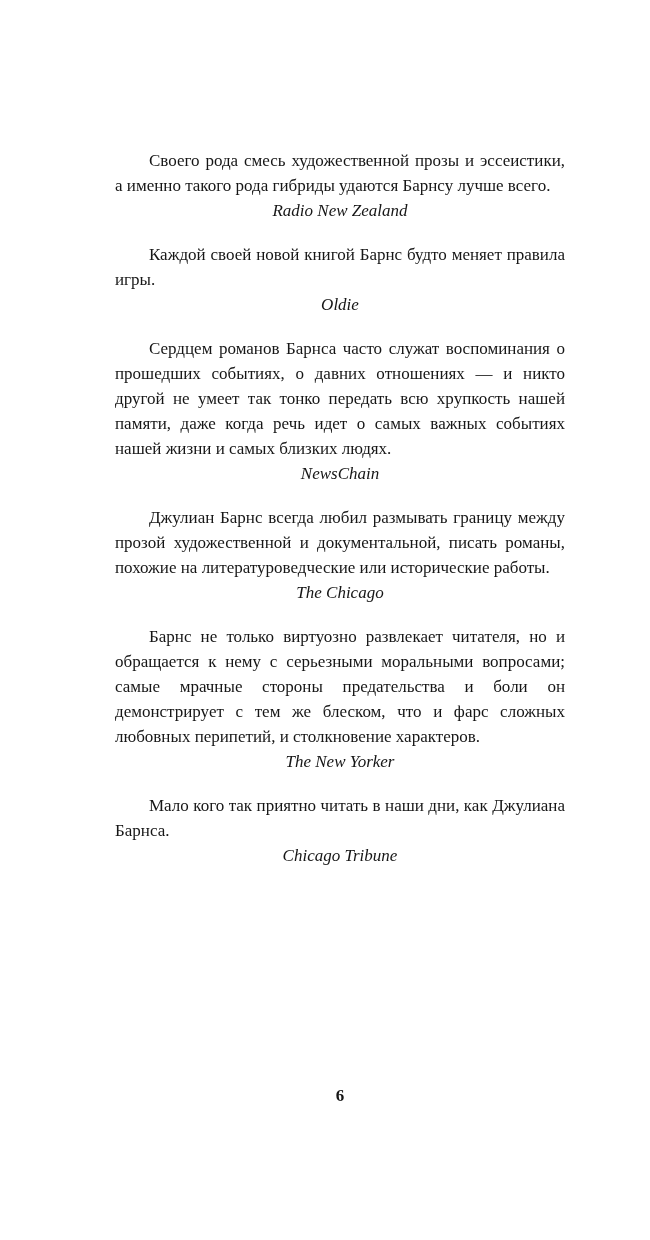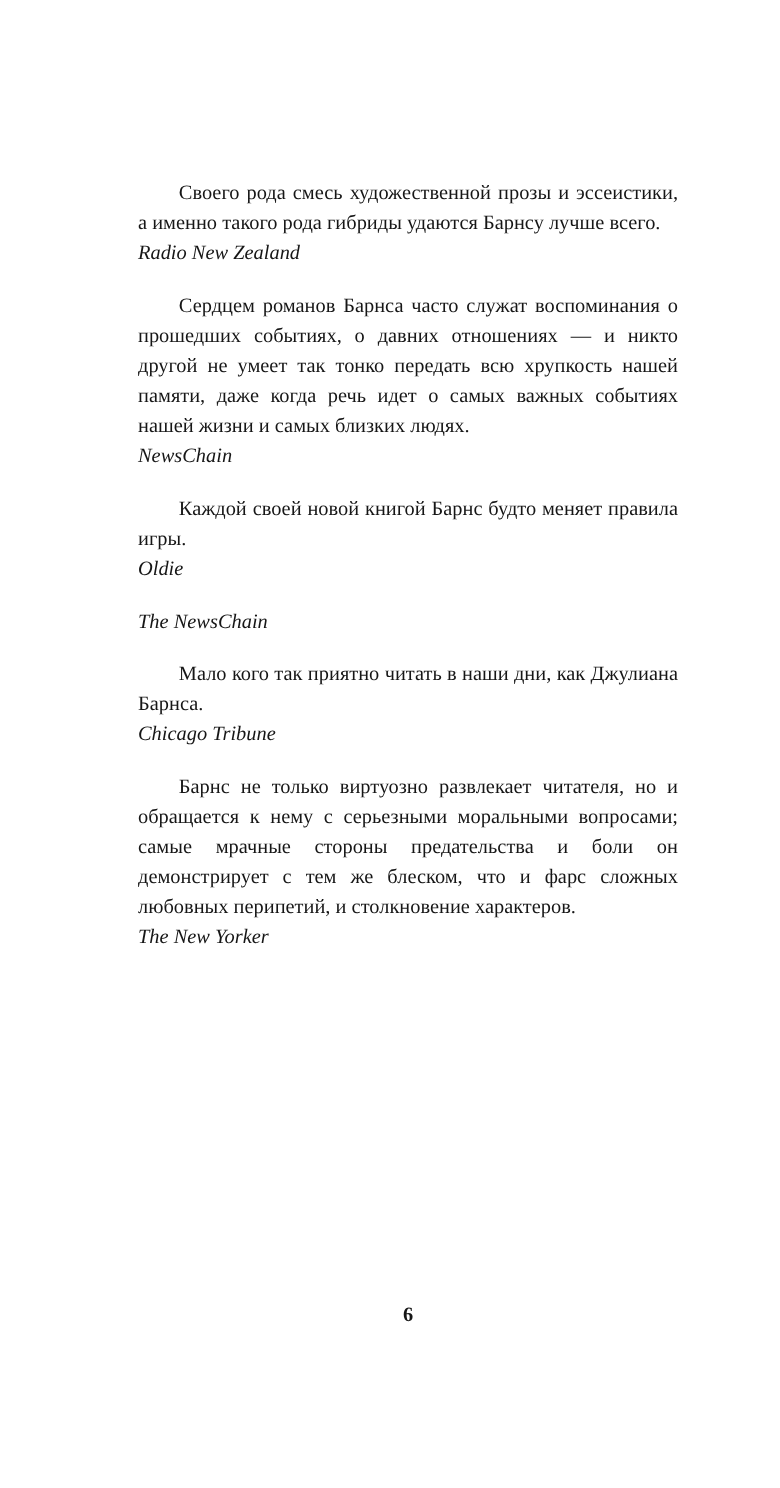--- a/index.html
+++ b/index.html
@@ -28,21 +28,21 @@
   }
   .quote-text {
     margin: 0;
     text-align: justify;
     text-indent: 34px;
     hyphens: auto;
     -webkit-hyphens: auto;
   }
   .quote-source {
     margin: 0;
-    text-align: left;
+    text-align: center;
     font-style: italic;
   }
   .page-number {
     position: absolute;
     left: 115px;
     bottom: 132px;
     width: 450px;
     text-align: center;
     font-weight: bold;
     font-size: 17px;
@@ -52,41 +52,42 @@
 <body>
 
 <div class="book-page" lang="ru">
   <div class="quotes" id="quotes">
   <div class="quote">
     <p class="quote-text">Своего рода смесь художественной прозы и эссеистики, а именно такого рода гибриды удаются Барнсу лучше всего.</p>
     <p class="quote-source">Radio New Zealand</p>
   </div>
 
   <div class="quote">
+    <p class="quote-text">Каждой своей новой книгой Барнс будто меняет правила игры.</p>
+    <p class="quote-source">Oldie</p>
+  </div>
+
+  <div class="quote">
     <p class="quote-text">Сердцем романов Барнса часто служат воспоминания о прошедших событиях, о давних отношениях — и никто другой не умеет так тонко передать всю хрупкость нашей памяти, даже когда речь идет о самых важных событиях нашей жизни и самых близких людях.</p>
     <p class="quote-source">NewsChain</p>
   </div>
 
   <div class="quote">
-    <p class="quote-text">Каждой своей новой книгой Барнс будто меняет правила игры.</p>
-    <p class="quote-source">Oldie</p>
-  </div>
-
-  <div class="quote">
-    <p class="quote-source">The NewsChain</p>
+    <p class="quote-text">Джулиан Барнс всегда любил размывать границу между прозой художественной и документальной, писать романы, похожие на литературоведческие или исторические работы.</p>
+    <p class="quote-source">The Chicago</p>
   </div>
 
 
   <div class="quote">
-    <p class="quote-text">Мало кого так приятно читать в наши дни, как Джулиана Барнса.</p>
-    <p class="quote-source">Chicago Tribune</p>
+    <p class="quote-text">Барнс не только виртуозно развлекает читателя, но и обращается к нему с серьезными моральными вопросами; самые мрачные стороны предательства и боли он демонстрирует с тем же блеском, что и фарс сложных любовных перипетий, и столкновение характеров.</p>
+    <p class="quote-source">The New Yorker</p>
   </div>
 
   <div class="quote">
-    <p class="quote-text">Барнс не только виртуозно развлекает читателя, но и обращается к нему с серьезными моральными вопросами; самые мрачные стороны предательства и боли он демонстрирует с тем же блеском, что и фарс сложных любовных перипетий, и столкновение характеров.</p>
-    <p class="quote-source">The New Yorker</p>
+    <p class="quote-text">Мало кого так приятно читать в наши дни, как Джулиана Барнса.</p>
+    <p class="quote-source">Chicago Tribune</p>
   </div>
 
   <div class="quote">
   </div>
 </div>
   <div class="page-number">6</div>
 </div>
 
 </body></html>

